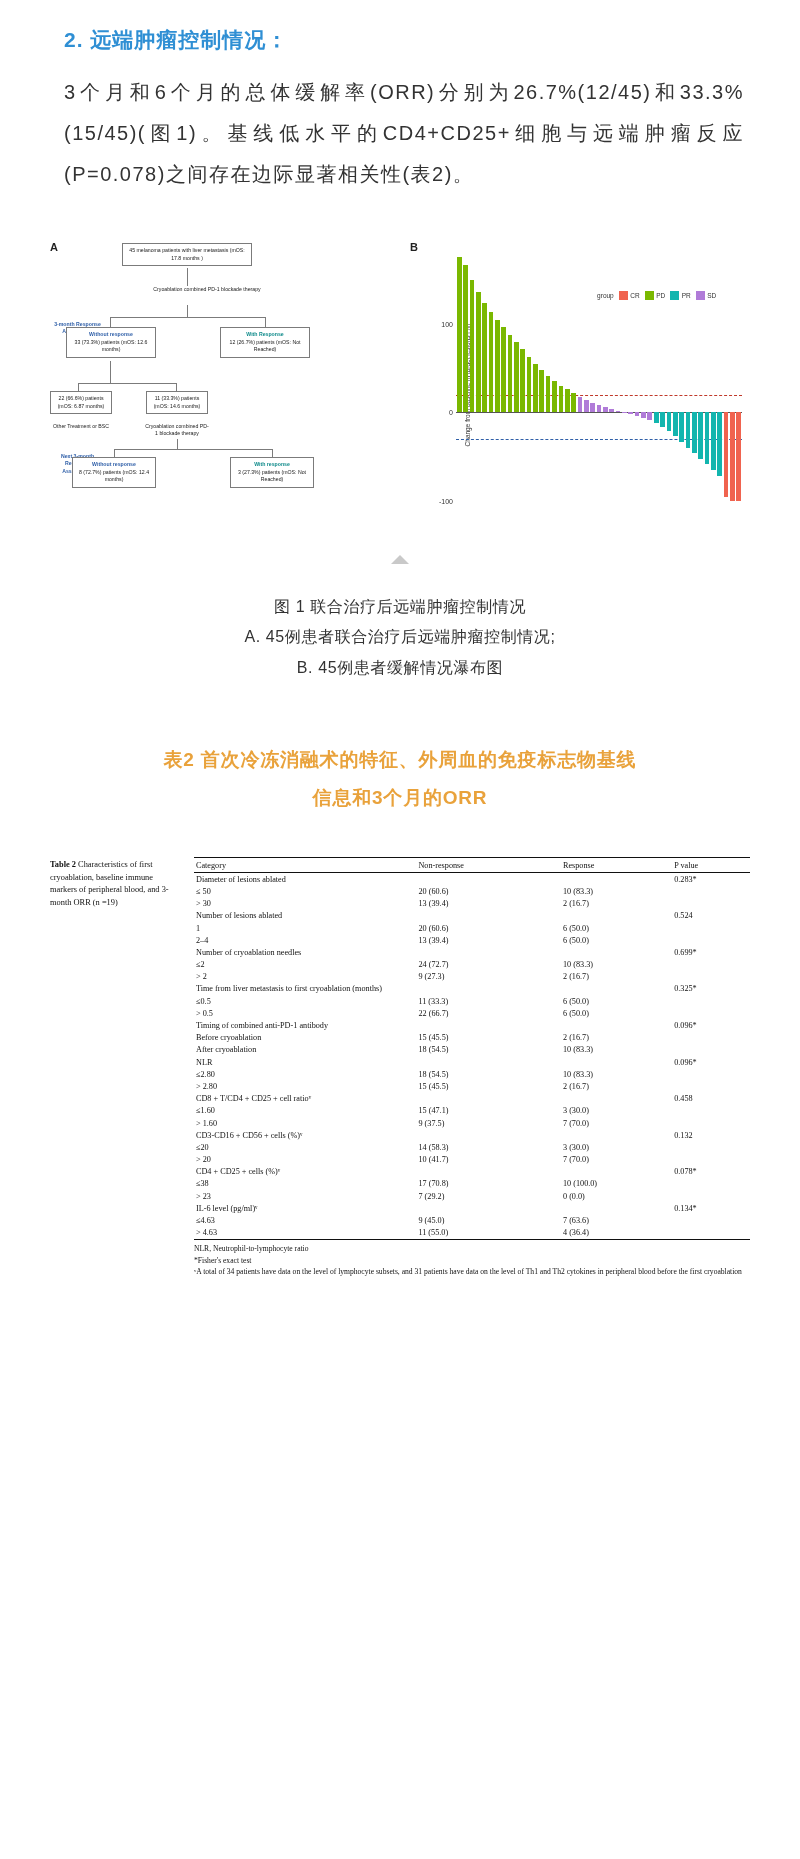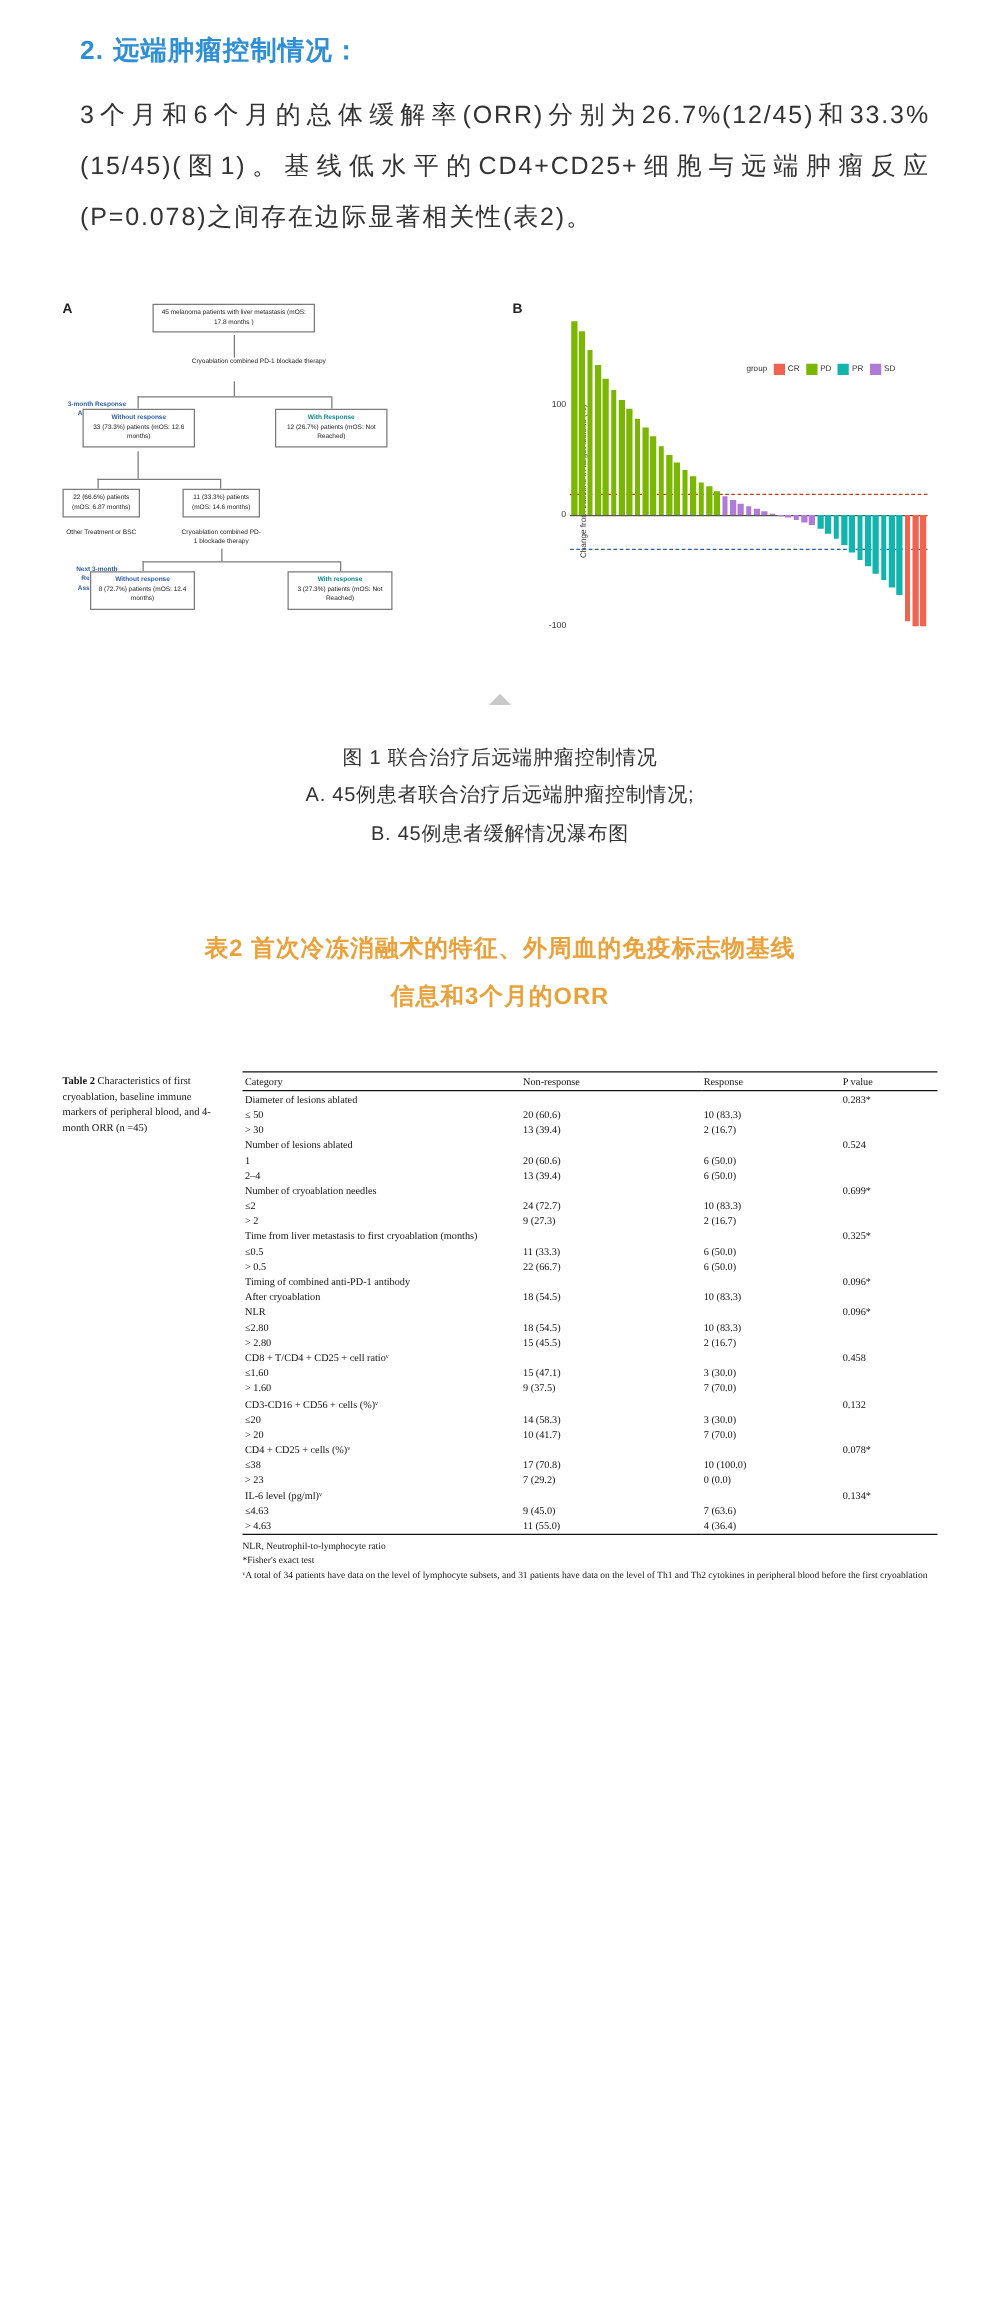--- a/index.html
+++ b/index.html
@@ -337,21 +337,21 @@
   </div>
 
   <div class="table-heading">
     <div>表2 首次冷冻消融术的特征、外周血的免疫标志物基线</div>
     <div>信息和3个月的ORR</div>
   </div>
 
   <div class="tbl-wrap">
     <div class="tbl-side">
       <b>Table 2</b>
-      <span>Characteristics of first cryoablation, baseline immune markers of peripheral blood, and 4-month ORR (n =45)</span>
+      <span>Characteristics of first cryoablation, baseline immune markers of peripheral blood, and 3-month ORR (n =19)</span>
     </div>
     <div class="tbl-main">
       <table class="jt">
         <thead>
           <tr class="head-rule">
             <th>Category</th>
             <th class="c2">Non-response</th>
             <th class="c3">Response</th>
             <th class="c4">P value</th>
           </tr>
@@ -429,20 +429,26 @@
               <td class="c3">6 (50.0)</td>
               <td class="c4"></td>
             </tr>
             <tr>
               <td class="">Timing of combined anti-PD-1 antibody</td>
               <td class="c2"></td>
               <td class="c3"></td>
               <td class="c4">0.096*</td>
             </tr>
             <tr>
+              <td class="ind">Before cryoablation</td>
+              <td class="c2">15 (45.5)</td>
+              <td class="c3">2 (16.7)</td>
+              <td class="c4"></td>
+            </tr>
+            <tr>
               <td class="ind">After cryoablation</td>
               <td class="c2">18 (54.5)</td>
               <td class="c3">10 (83.3)</td>
               <td class="c4"></td>
             </tr>
             <tr>
               <td class="">NLR</td>
               <td class="c2"></td>
               <td class="c3"></td>
               <td class="c4">0.096*</td>

